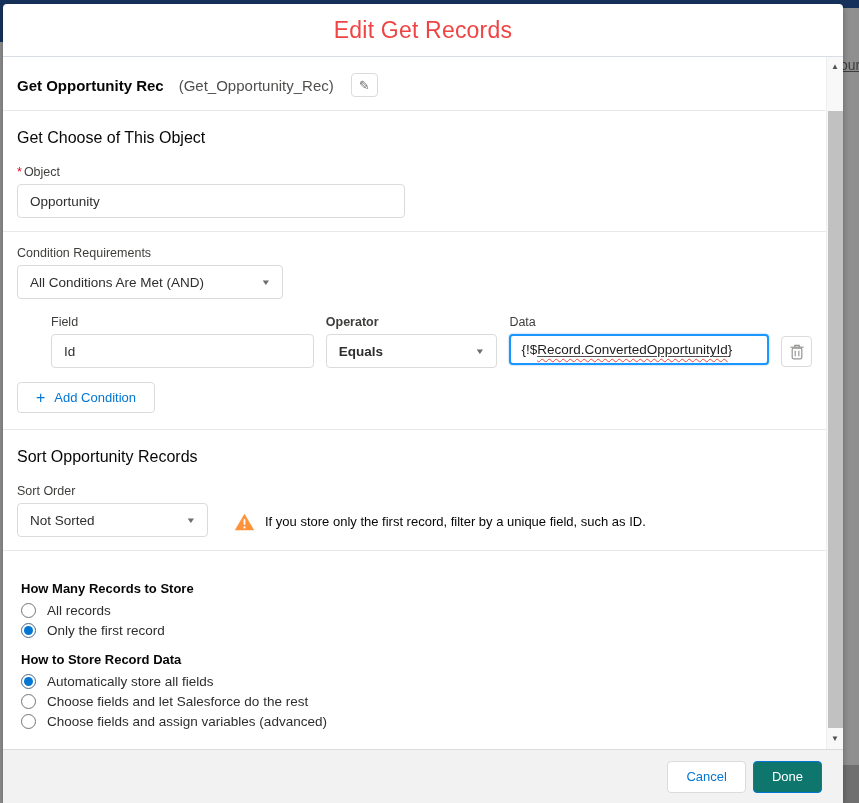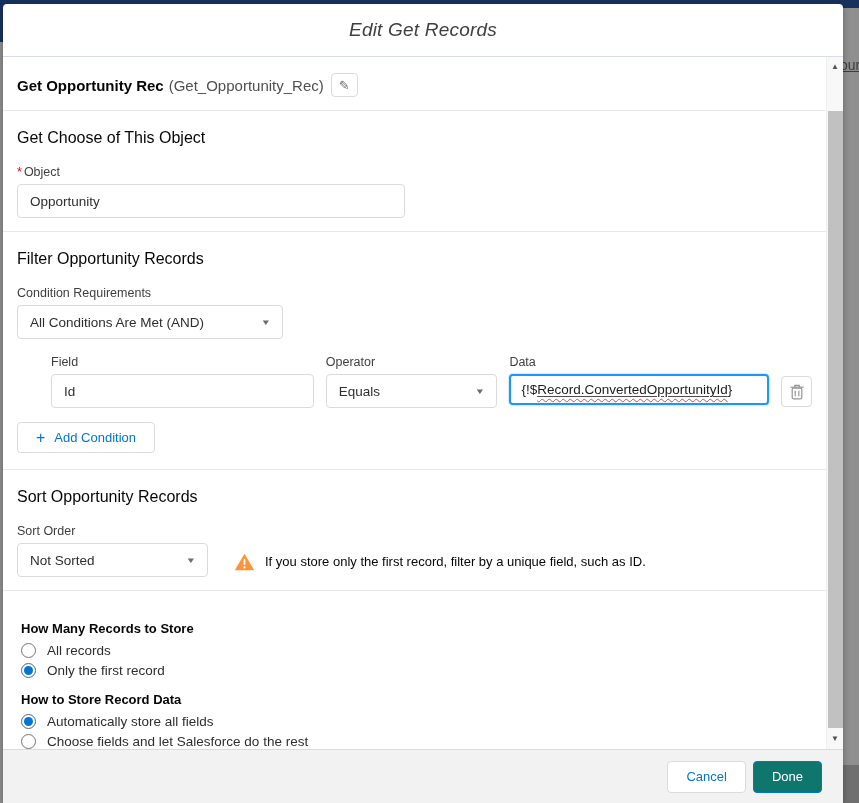--- a/index.html
+++ b/index.html
@@ -16,34 +16,34 @@
   .right-strip .occluded { display: block; margin: 49px 0 0 -3px; font-size: 14px; color: #3d3d3d; white-space: nowrap; text-decoration: underline; }
   .right-strip .dark-bottom { position: absolute; left: 0; right: 0; top: 757px; bottom: 0; background: #6f6f6f; }
 
   
   .modal {
     position: absolute; left: 3px; top: 4px; width: 840px; height: 799px;
     background: #fff; border-radius: 4px 4px 0 0; display: flex; flex-direction: column;
     box-shadow: 0 2px 6px rgba(0,0,0,.3);
   }
   .modal-header { flex: 0 0 53px; display: flex; align-items: center; justify-content: center; border-bottom: 1px solid #d8dde6; }
-  .modal-title { font-size: 19px; font-weight: 400; color: #404040; letter-spacing: .2px; font-style: italic; }
+  .modal-title { font-size: 23px; font-weight: 400; color: #ef4444; letter-spacing: .2px; }
 
   .modal-body { position: relative; flex: 1 1 auto; overflow: hidden; }
   .content { margin-right: 17px; }
 
   
   .scrollbar { position: absolute; top: 0; right: 0; width: 17px; height: 100%; background: #f8f8f8; border-left: 1px solid #eee; }
   .sb-arrow { position: absolute; left: 0; width: 100%; text-align: center; font-size: 8px; color: #505050; line-height: 14px; cursor: default; }
   .sb-up { top: 3px; }
   .sb-down { bottom: 3px; }
   .sb-thumb { position: absolute; top: 54px; left: 1px; width: 15px; height: 617px; background: #c1c1c1; }
 
   
-  .name-row { padding: 16px 14px 13px 14px; font-size: 15px; border-bottom: 1px solid #e8e8e8; display: flex; align-items: center; }
+  .name-row { padding: 16px 14px 13px 14px; font-size: 15px; border-bottom: 1px solid #e8e8e8; display: flex; align-items: center; gap: 10px; }
   .name-bold { font-weight: bold; color: #080707; }
   .name-api { color: #514f4d; margin-left: 5px; }
   .edit-btn { margin-left: 7px; width: 27px; height: 24px; border: 1px solid #dddbda; border-radius: 4px; background: #fff;
     display: inline-flex; align-items: center; justify-content: center; color: #706e6b; font-size: 13px; cursor: pointer; }
 
   
   .section { padding: 14px 14px 13px 14px; border-bottom: 1px solid #e8e8e8; }
   .section:last-child { border-bottom: none; }
   .section-heading { font-size: 16px; font-weight: 400; color: #080707; margin: 4px 0 18px 0; }
   .field-label { font-size: 12.5px; color: #3e3e3c; margin-bottom: 5px; }
@@ -54,21 +54,21 @@
     display: flex; align-items: center; padding: 16px 12px; font-size: 13.5px; color: #2e2e2e; cursor: text;
   }
   .select { justify-content: space-between; cursor: pointer; }
   .chev { font-size: 8px; color: #706e6b; transform: scale(1.35, 1.0); margin-left: 8px; }
 
   .obj-input { width: 388px; }
   .cond-req-select { width: 266px; }
 
   .condition-row { display: flex; gap: 12px; margin: 16px 0 0 34px; align-items: flex-start; }
   .col-field { width: 265px; }
-  .col-op { width: 173px; }
+  .col-op { width: 173px; font-weight: bold; }
   .col-value { width: 262px; }
   .focused { border: 2px solid #1b96ff; box-shadow: 0 0 2px rgba(1,118,211,.5); padding: 0 10px; }
   .wavy { text-decoration: underline wavy #e8483a; text-underline-offset: 4px; text-decoration-thickness: 1px; }
   .solid-ul { text-decoration: underline solid #4d4d4d; text-underline-offset: 2px; color: #1d1d1d; }
   .val-text { white-space: nowrap; color: #1d1d1d; }
   .trash-btn { width: 31px; height: 31px; margin-top: 21px; border: 1px solid #dddbda; border-radius: 4px; background: #fff;
     display: flex; align-items: center; justify-content: center; cursor: pointer; }
 
   .add-condition { margin: 14px 0 3px 0; height: 31px; border: 1px solid #dddbda; border-radius: 4px; background: #fff;
     display: inline-flex; align-items: center; gap: 9px; padding: 0 18px; color: #0176d3; font-size: 13px; cursor: pointer; }
@@ -126,21 +126,20 @@
         <h2 class="section-heading">Get Choose of This Object</h2>
         <div class="field-label">
           <span class="req">*</span><span>Object</span>
         </div>
         <div class="text-input obj-input">
           <span>Opportunity</span>
         </div>
       </div>
 
       <div class="section">
-        <h2 class="section-heading">Filter Opportunity Records</h2>
 
         <div class="field-label">Condition Requirements</div>
         <div class="select cond-req-select">
           <span>All Conditions Are Met (AND)</span>
           <span class="chev">▼</span>
         </div>
 
         <div class="condition-row">
           <div class="col-field">
             <div class="field-label">Field</div>

